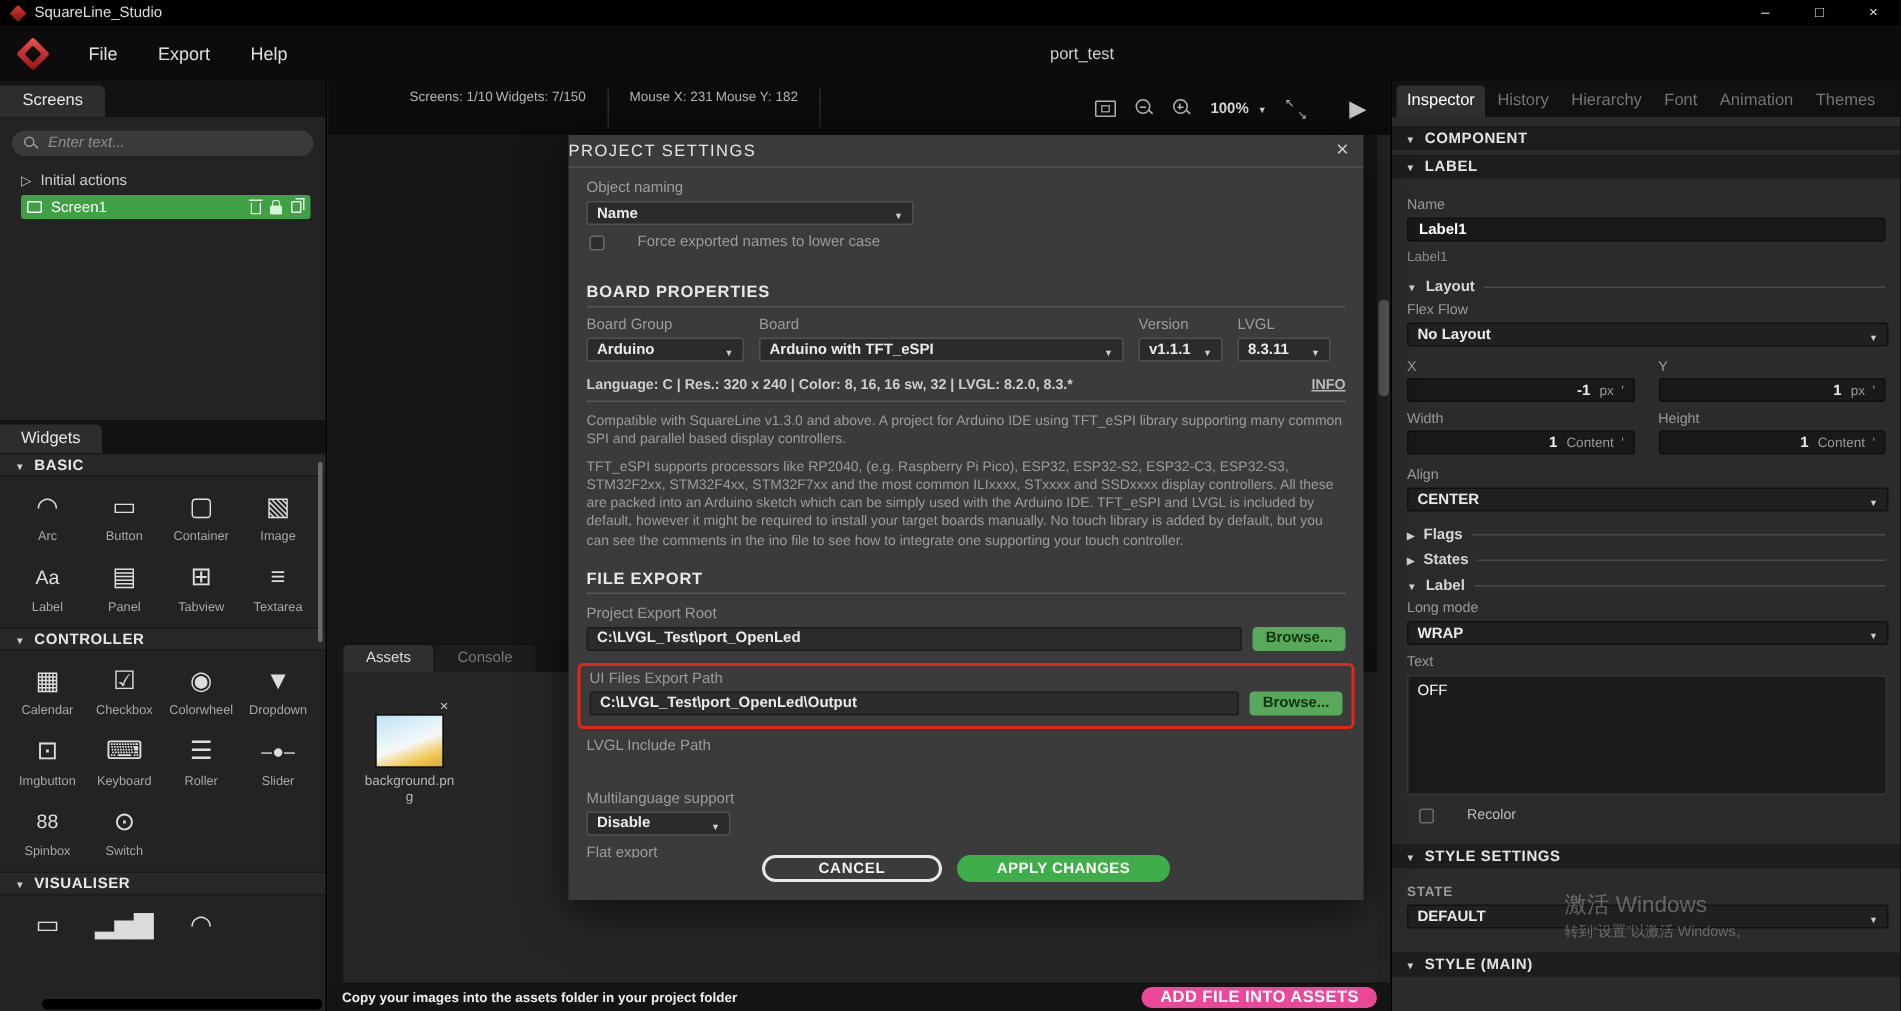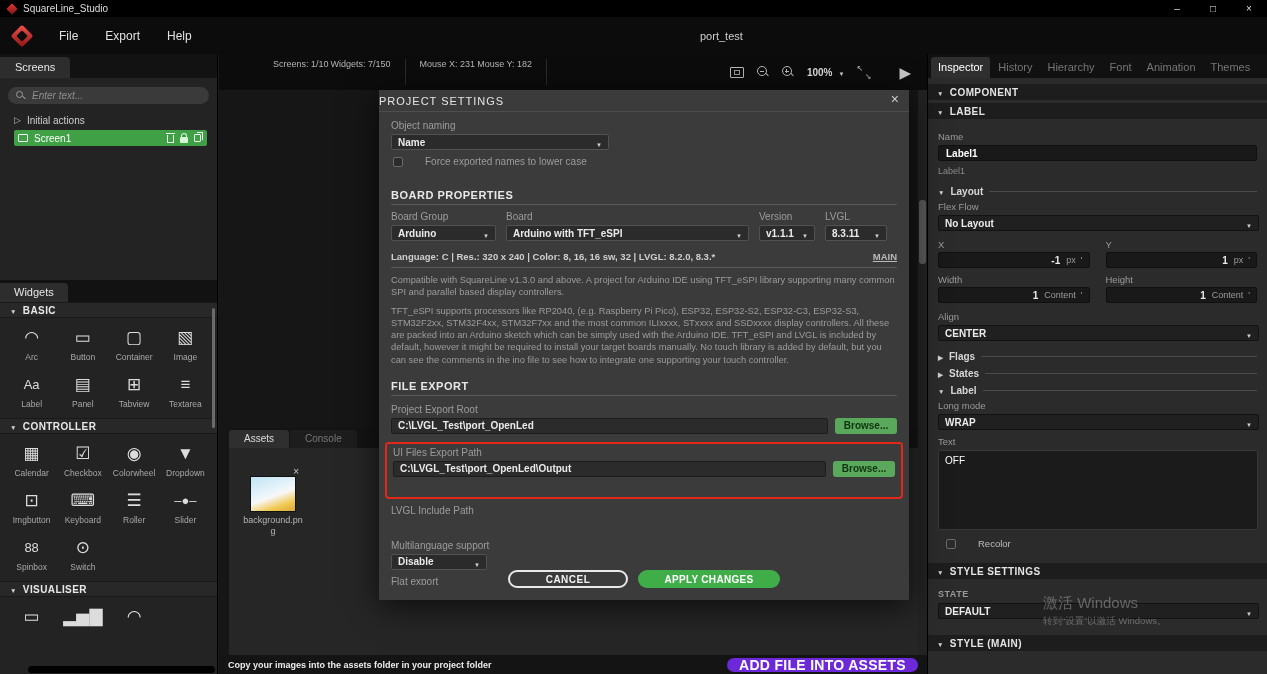--- a/index.html
+++ b/index.html
@@ -61,41 +61,41 @@
   .atab.inactive{background:#1d1d1d;color:#777}
   .abody{position:absolute;top:20px;left:0;right:0;bottom:0;background:#262626}
   .asset-item{position:absolute;left:12px;top:28px;width:64px;text-align:center}
   .aclose{position:absolute;right:6px;top:-10px;font-size:10px;color:#ccc}
   .thumb{width:46px;height:36px;margin:0 auto;background:linear-gradient(160deg,#bfe3f5 0%,#e8f4fa 42%,#f7f7f7 55%,#f0c850 80%,#d9a83a 100%);border:1px solid #111}
   .acaption{margin-top:3px;font-size:9px;color:#b5b5b5;word-break:break-all;line-height:1.2}
 
   
   .bottombar{position:absolute;left:0;right:0;bottom:0;height:19px;background:#141414;display:flex;align-items:center;padding:0 9px;z-index:6}
   .hint{font-size:9px;font-weight:bold;color:#ececec}
-  .addbtn{margin-left:auto;height:14px;border-radius:7px;background:#6d28d9;color:#fff;font-size:14px;font-weight:bold;display:flex;align-items:center;padding:0 12px;letter-spacing:.3px}
+  .addbtn{margin-left:auto;height:14px;border-radius:7px;background:#ec4899;color:#fff;font-size:11px;font-weight:bold;display:flex;align-items:center;padding:0 12px;letter-spacing:.3px}
 
   
   .modal{position:absolute;left:160px;top:36px;width:530px;height:510px;background:#3b3b3b;box-shadow:0 6px 30px rgba(0,0,0,.7);z-index:5}
   .mtitle{height:22px;display:flex;align-items:center;justify-content:flex-start;font-size:11px;font-weight:normal;letter-spacing:1px;color:#e5e5e5;border-bottom:1px solid #4e4e4e;position:relative}
   .mclose{position:absolute;right:9px;top:1px;font-size:14px;color:#ccc}
   .mbody{position:relative;height:488px;overflow:hidden;padding:6px 12px 0}
   .mlbl{font-size:10px;color:#9c9c9c}
   .mh{font-size:11px;font-weight:bold;color:#e8e8e8;letter-spacing:.5px}
   .mrule{height:1px;background:#585858;margin-top:3px}
   .dd{background:#2b2b2b;border:1px solid #515151;height:16px;border-radius:2px;display:flex;align-items:center;padding:0 6px}
   .dd .v{flex:1;font-weight:bold;font-size:10px;color:#eaeaea;white-space:nowrap;overflow:hidden}
   .bgrid{display:grid;grid-template-columns:105px 243px 56px 62px;column-gap:10px;row-gap:3px;align-items:center}
   .specs{display:flex;align-items:center}
   .stext{font-size:9.5px;color:#cfcfcf;font-weight:bold}
   .info{margin-left:auto;font-size:9.5px;font-weight:bold;color:#b9b9b9;text-decoration:underline}
   .mp{font-size:9.3px;line-height:1.32;color:#9c9c9c}
   .prow{display:flex;gap:7px;margin-top:3px;align-items:center}
   .pathinp{flex:1;background:#2b2b2b;border:1px solid #1d1d1d;height:16px;display:flex;align-items:center;padding:0 6px;font-size:10px;font-weight:bold;color:#eaeaea;border-radius:2px}
   .browse{width:62px;height:16px;background:#5aa85c;border-radius:3px;display:flex;align-items:center;justify-content:center;font-size:10px;font-weight:bold;color:#103510;flex:none}
-  .redbox{border:2px solid #e3281a;border-radius:4px;padding:3px 6px 20px;margin:8px -6px 0 -6px}
+  .redbox{border:2px solid #e3281a;border-radius:4px;padding:3px 6px 7px;margin:8px -6px 0 -6px}
   .clip{height:9px;overflow:hidden}
   .clip span{font-size:10px;color:#9c9c9c;display:block}
   .mfooter{position:absolute;left:0;right:0;bottom:12px;display:flex;justify-content:center;gap:10px}
   .btn-cancel{width:120px;height:18px;border:2px solid #e8e8e8;border-radius:10px;background:transparent;color:#f2f2f2;font-weight:bold;font-size:10px;display:flex;align-items:center;justify-content:center;letter-spacing:.5px}
   .btn-apply{width:142px;height:18px;border-radius:10px;background:#3fae49;color:#fff;font-weight:bold;font-size:10px;display:flex;align-items:center;justify-content:center;letter-spacing:.3px}
 
   
   .right{position:absolute;top:54px;right:0;width:340px;height:620px;background:#2b2b2b;border-left:1px solid #000;overflow:hidden}
   .itabs{height:24px;background:#111;display:flex;align-items:flex-end;padding:0 3px;gap:1px}
   .itab{padding:4px 7px 5px;font-size:11px;color:#757575}
@@ -391,21 +391,21 @@
               <span class="v">v1.1.1</span>
               <span class="caret"></span>
             </div>
           <div class="dd">
               <span class="v">8.3.11</span>
               <span class="caret"></span>
             </div>
         </div>
         <div class="specs mt10">
           <span class="stext">Language: C | Res.: 320 x 240 | Color: 8, 16, 16 sw, 32 | LVGL: 8.2.0, 8.3.*</span>
-          <span class="info">MAIN</span>
+          <span class="info">INFO</span>
         </div>
         <div class="mrule mt5"></div>
         <div class="mp mt6">Compatible with SquareLine v1.3.0 and above. A project for Arduino IDE using TFT_eSPI library supporting many common SPI and parallel based display controllers.</div>
         <div class="mp mt6">TFT_eSPI supports processors like RP2040, (e.g. Raspberry Pi Pico), ESP32, ESP32-S2, ESP32-C3, ESP32-S3, STM32F2xx, STM32F4xx, STM32F7xx and the most common ILIxxxx, STxxxx and SSDxxxx display controllers. All these are packed into an Arduino sketch which can be simply used with the Arduino IDE. TFT_eSPI and LVGL is included by default, however it might be required to install your target boards manually. No touch library is added by default, but you can see the comments in the ino file to see how to integrate one supporting your touch controller.</div>
 
         <div class="mh mt14">FILE EXPORT</div>
         <div class="mrule"></div>
         <div class="mlbl mt8">Project Export Root</div>
         <div class="prow">
           <div class="pathinp">

